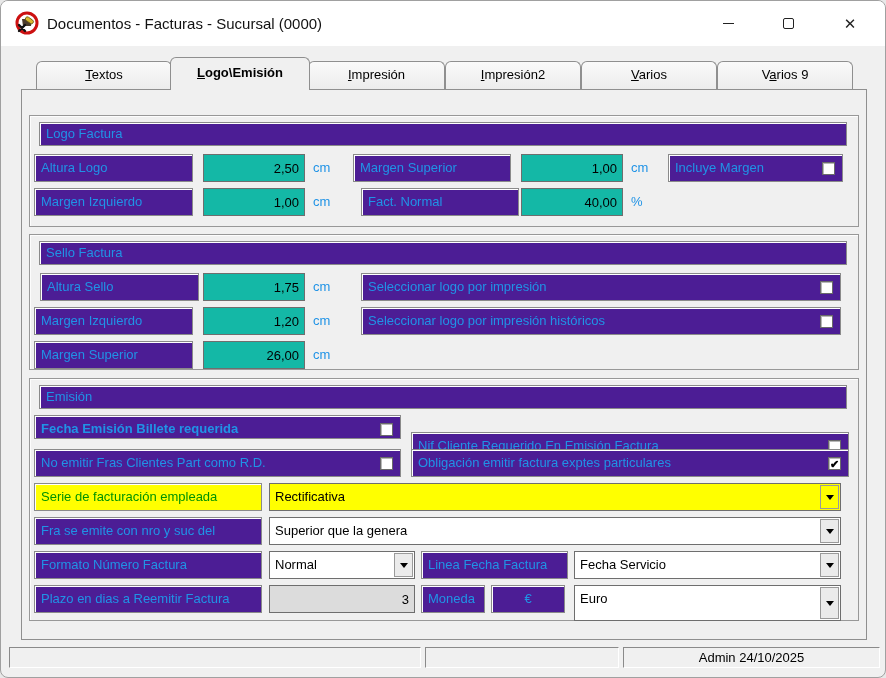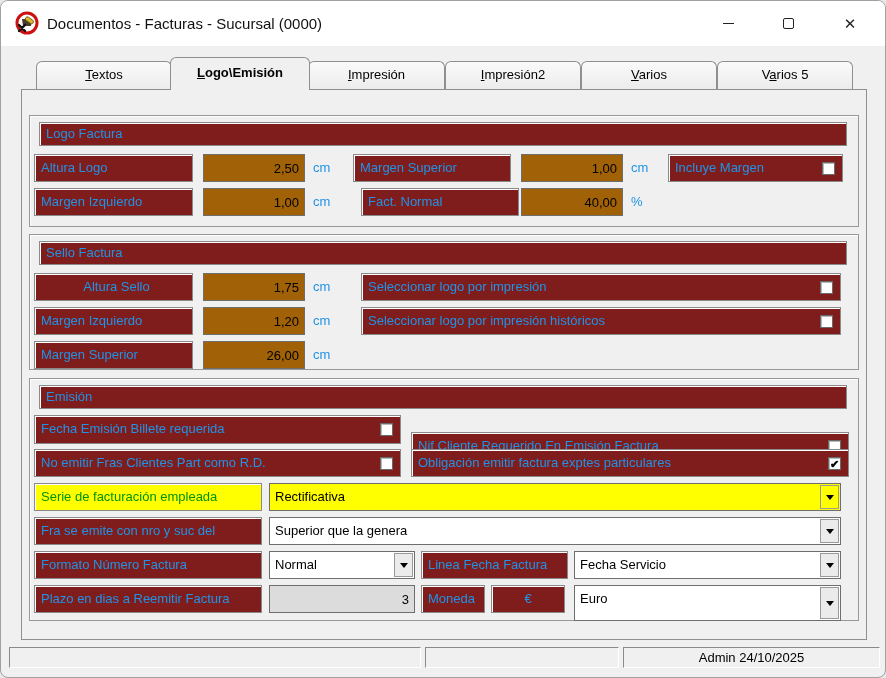--- a/index.html
+++ b/index.html
@@ -20,28 +20,28 @@
   .tab { position:absolute; top:60px; height:28px; background:linear-gradient(#fafafa,#ececec);
          border:1px solid #8f8f8f; border-bottom:none; border-radius:6px 6px 0 0;
          text-align:center; font-size:13px; line-height:26px; color:#000; z-index:1; }
   .tab.active { top:56px; height:33px; background:#f0f0f0; font-weight:bold; z-index:3; line-height:30px; }
   .accel { text-decoration:underline; }
   
   .main-panel { position:absolute; left:20px; top:88px; width:846px; height:551px;
                 background:#f0f0f0; border:1px solid #8f8f8f; z-index:2; }
   .grp { position:absolute; border:1px solid #989898; box-shadow:inset 1px 1px 0 #fdfdfd; z-index:3; }
   .lbl, .hdr {
-    position:absolute; background:#7f1d1d; border:1px solid #8a8a8a;
+    position:absolute; background:#4c1d95; border:1px solid #8a8a8a;
     box-shadow:inset 1px 1px 0 #ffffff;
     color:#2093e6; font-size:13px; line-height:26px; padding-left:6px;
     white-space:nowrap; overflow:hidden; z-index:4;
   }
   .lbl.center { text-align:center; padding-left:0; }
   .lbl.hl { background:#ffff00; color:#009300; }
-  .inp { position:absolute; background:#a16207; border:1px solid #6e6e6e;
+  .inp { position:absolute; background:#14b8a6; border:1px solid #6e6e6e;
          font-size:13px; line-height:26px; color:#000; text-align:right; padding:0 5px;
          font-family:"Liberation Sans", sans-serif; z-index:4; }
   .inp.disabled { background:#dcdcdc; }
   .unit { position:absolute; color:#2093e6; font-size:13px; line-height:28px; z-index:4; }
   .checkbox { position:absolute; right:7px; top:7px; width:13px; height:13px;
               background:#fff; border:1px solid #6a6a6a; box-shadow:inset 1px 1px 0 #b8b8b8;
               font-size:11px; line-height:12px; text-align:center; color:#000; z-index:5; }
   .checkbox.checked::after { content:"✔"; font-weight:bold; }
   .combo { position:absolute; background:#ffffff; border:1px solid #6e6e6e; z-index:4; }
   .combo .combo-text { position:absolute; left:5px; top:0; right:22px; font-size:13px;
@@ -80,21 +80,21 @@
     <div class="cap-btn" style="left:825px;">
         <span class="glyph-close">✕</span>
       </div>
   </div>
 
   <div class="tab" style="left:35px;width:136px;"><span></span><span class="accel">T</span><span>extos</span></div>
   <div class="tab active" style="left:169px;width:140px;"><span></span><span class="accel">L</span><span>ogo\Emisión</span></div>
   <div class="tab" style="left:307px;width:137px;"><span></span><span class="accel">I</span><span>mpresión</span></div>
   <div class="tab" style="left:444px;width:136px;"><span></span><span class="accel">I</span><span>mpresión2</span></div>
   <div class="tab" style="left:580px;width:136px;"><span></span><span class="accel">V</span><span>arios</span></div>
-  <div class="tab" style="left:716px;width:136px;"><span>V</span><span class="accel">a</span><span>rios 5</span></div>
+  <div class="tab" style="left:716px;width:136px;"><span>V</span><span class="accel">a</span><span>rios 9</span></div>
 
   <div class="main-panel"></div>
 
   <div class="grp" style="left:28px;top:114px;width:830px;height:112px;"></div>
   <div class="hdr" style="left:38px;top:121px;width:808px;height:24px;line-height:22px;">Logo Factura</div>
 
   <div class="lbl" style="left:33px;top:153px;width:159px;height:28px;">Altura Logo</div>
   <input class="inp" style="left: 202px; top: 153px; width: 102px; height: 28px;" value="2,50">
   <div class="unit" style="left:312px;top:153px;">cm</div>
   <div class="lbl" style="left:352px;top:153px;width:158px;height:28px;">Margen Superior</div>
@@ -108,21 +108,21 @@
   <div class="lbl" style="left:33px;top:187px;width:159px;height:28px;">Margen Izquierdo</div>
   <input class="inp" style="left: 202px; top: 187px; width: 102px; height: 28px;" value="1,00">
   <div class="unit" style="left:312px;top:187px;">cm</div>
   <div class="lbl" style="left:352px;top:187px;width:158px;height:28px;margin-left:8px;">Fact. Normal</div>
   <input class="inp" style="left: 520px; top: 187px; width: 102px; height: 28px;" value="40,00">
   <div class="unit" style="left:630px;top:187px;">%</div>
 
   <div class="grp" style="left:28px;top:233px;width:830px;height:136px;"></div>
   <div class="hdr" style="left:38px;top:240px;width:808px;height:24px;line-height:22px;">Sello Factura</div>
 
-  <div class="lbl" style="left:33px;top:272px;width:159px;height:28px;text-align:center;">Altura Sello</div>
+  <div class="lbl" style="left:39px;top:272px;width:159px;height:28px;">Altura Sello</div>
   <input class="inp" style="left: 202px; top: 272px; width: 102px; height: 28px;" value="1,75">
   <div class="unit" style="left:312px;top:272px;">cm</div>
   <div class="lbl" style="left:360px;top:272px;width:480px;height:28px;">
     <span>Seleccionar logo por impresión</span>
     <span class="checkbox"></span>
   </div>
 
   <div class="lbl" style="left:33px;top:306px;width:159px;height:28px;">Margen Izquierdo</div>
   <input class="inp" style="left: 202px; top: 306px; width: 102px; height: 28px;" value="1,20">
   <div class="unit" style="left:312px;top:306px;">cm</div>
@@ -131,21 +131,21 @@
     <span class="checkbox"></span>
   </div>
 
   <div class="lbl" style="left:33px;top:340px;width:159px;height:28px;">Margen Superior</div>
   <input class="inp" style="left: 202px; top: 340px; width: 102px; height: 28px;" value="26,00">
   <div class="unit" style="left:312px;top:340px;">cm</div>
 
   <div class="grp" style="left:28px;top:377px;width:830px;height:243px;"></div>
   <div class="hdr" style="left:38px;top:384px;width:808px;height:24px;line-height:22px;">Emisión</div>
 
-  <div class="lbl" style="left:33px;top:414px;width:367px;height:29px;">
+  <div class="lbl" style="left:33px;top:414px;width:367px;height:24px;font-weight:bold;">
     <span>Fecha Emisión Billete requerida</span>
     <span class="checkbox"></span>
   </div>
   <div class="lbl" style="left:410px;top:414px;width:438px;height:28px;margin-top:17px;">
     <span>Nif Cliente Requerido En Emisión Factura</span>
     <span class="checkbox"></span>
   </div>
 
   <div class="lbl" style="left:33px;top:448px;width:367px;height:28px;">
     <span>No emitir Fras Clientes Part como R.D.</span>

